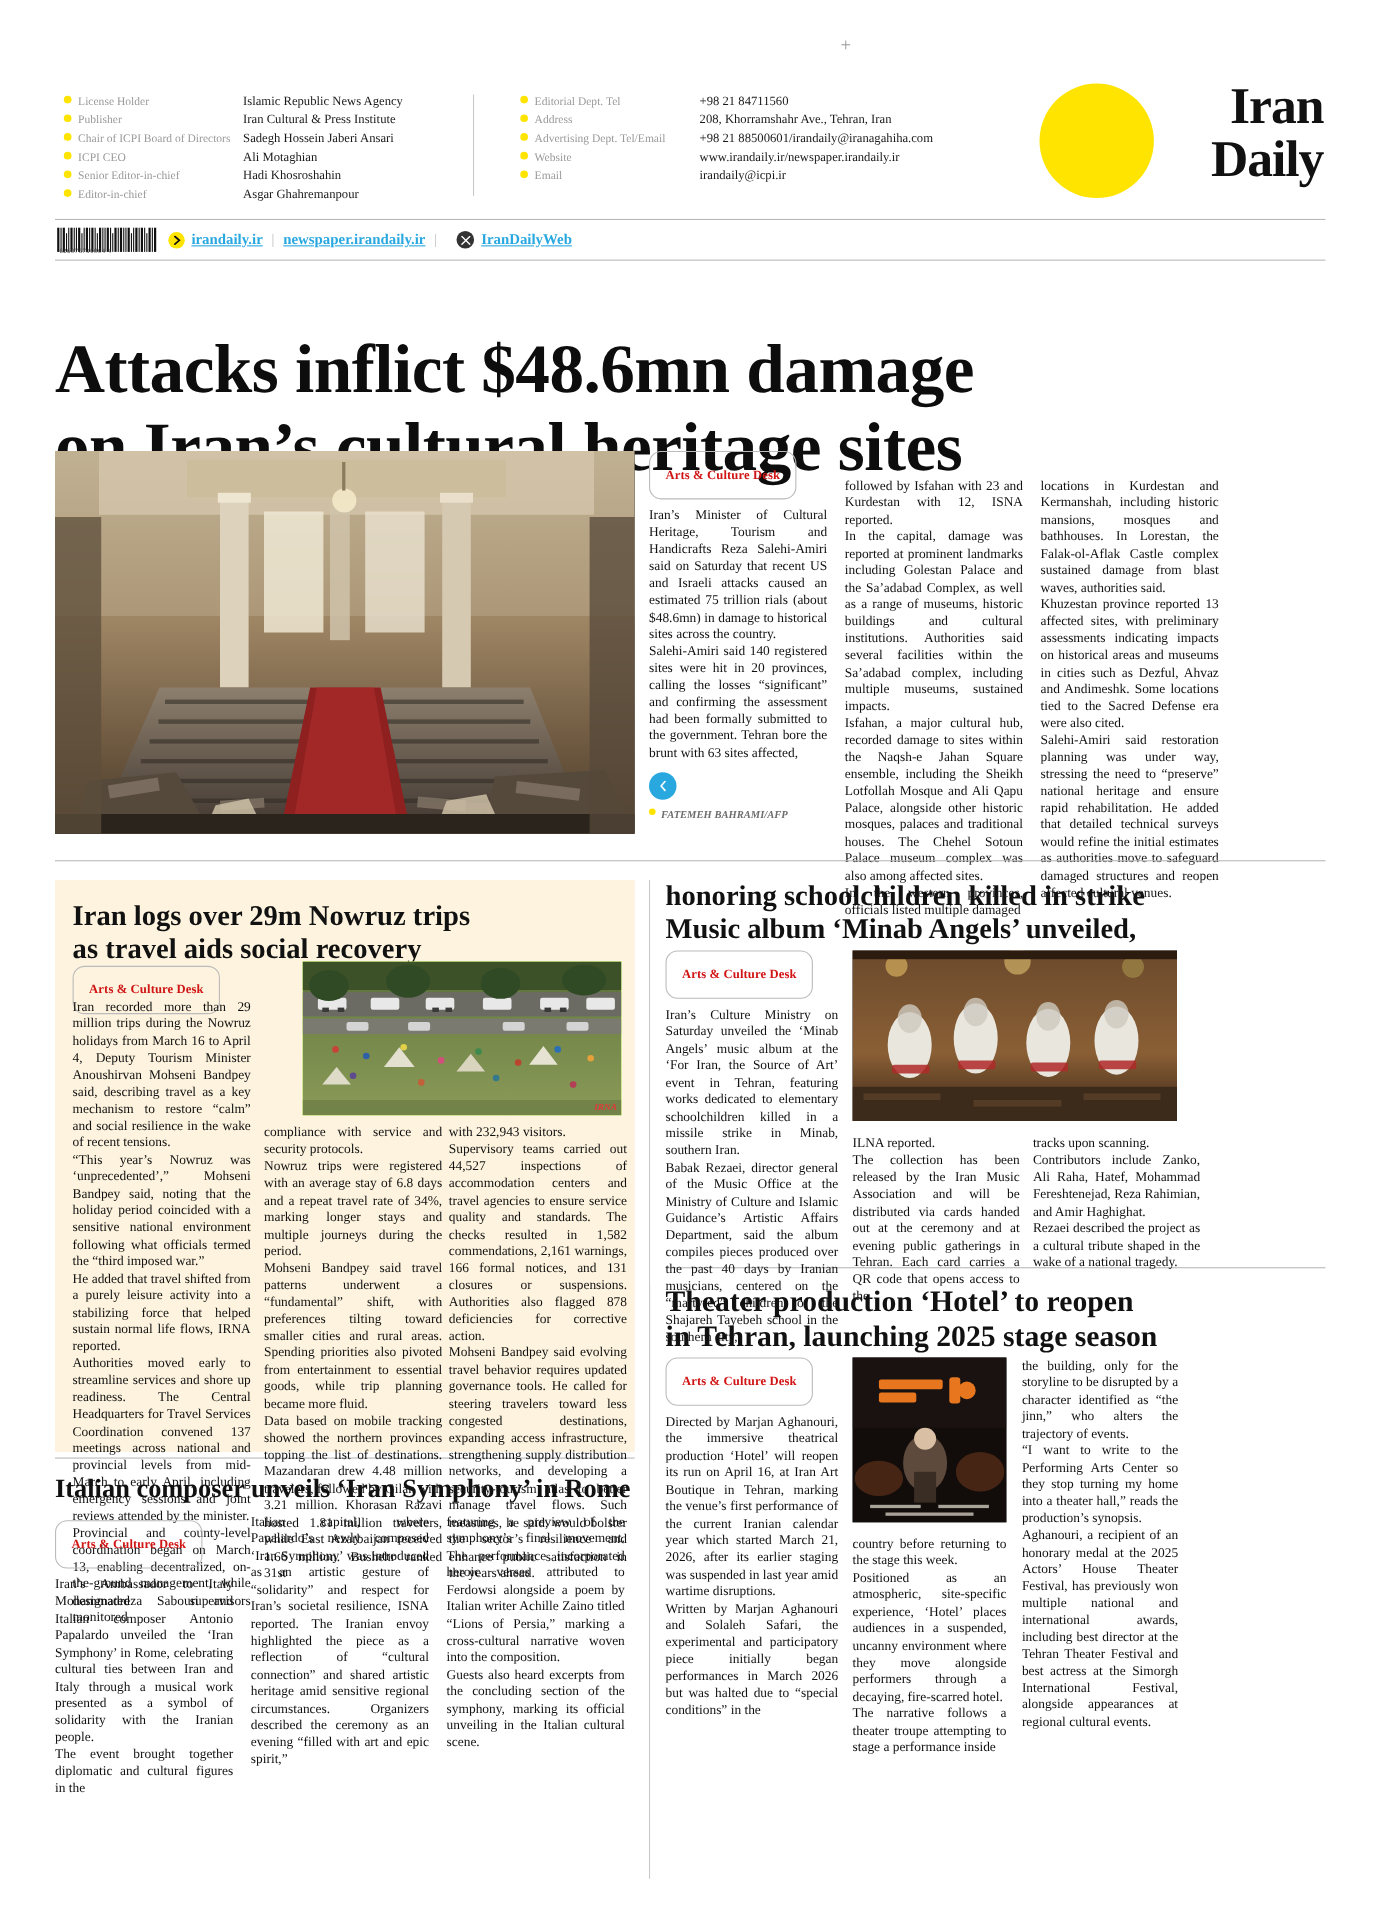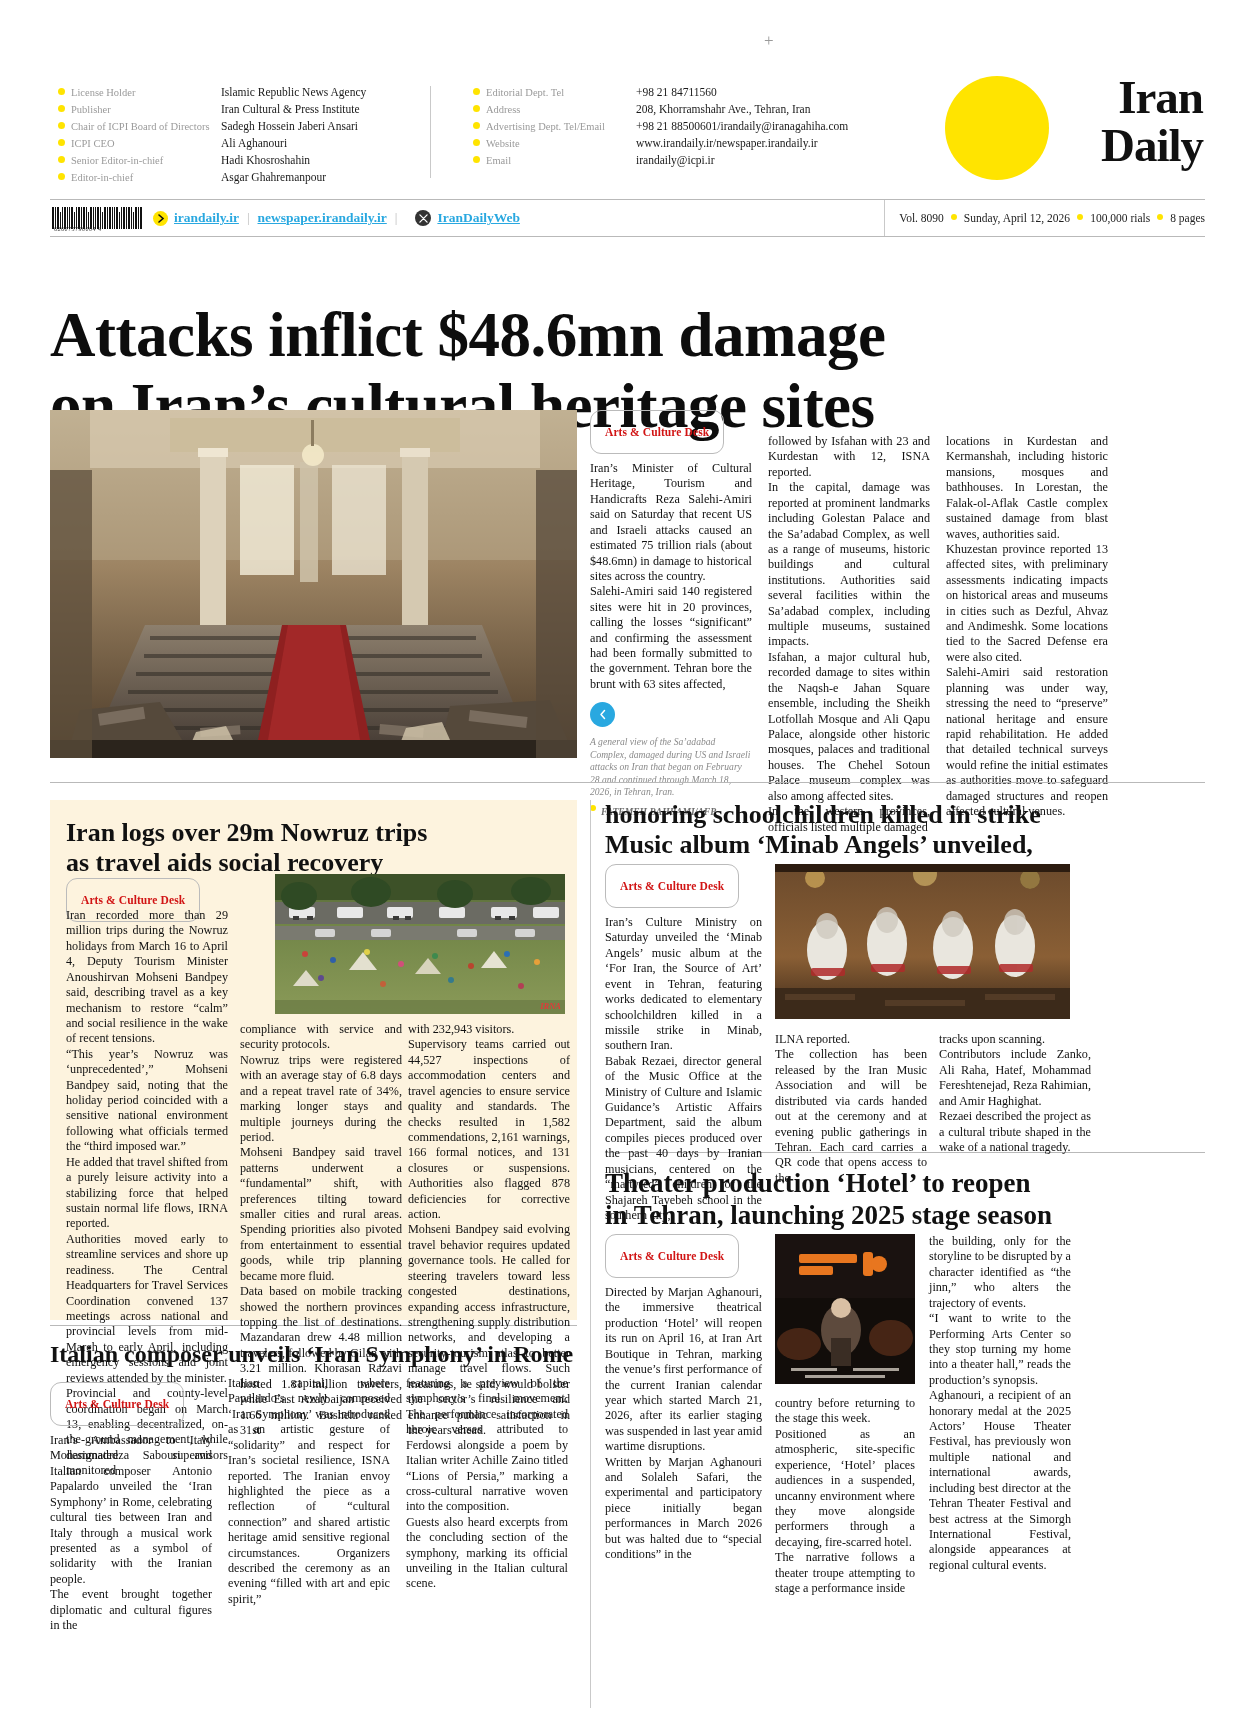--- a/index.html
+++ b/index.html
@@ -136,21 +136,21 @@
         <span class="info-value">Iran Cultural &amp; Press Institute</span>
       </div>
       <div class="info-row">
         <span class="dot"></span>
         <span class="info-label lw1">Chair of ICPI Board of Directors</span>
         <span class="info-value">Sadegh Hossein Jaberi Ansari</span>
       </div>
       <div class="info-row">
         <span class="dot"></span>
         <span class="info-label lw1">ICPI CEO</span>
-        <span class="info-value">Ali Aghanouri</span>
+        <span class="info-value">Ali Motaghian</span>
       </div>
       <div class="info-row">
         <span class="dot"></span>
         <span class="info-label lw1">Senior Editor-in-chief</span>
         <span class="info-value">Hadi Khosroshahin</span>
       </div>
       <div class="info-row">
         <span class="dot"></span>
         <span class="info-label lw1">Editor-in-chief</span>
         <span class="info-value">Asgar Ghahremanpour</span>
@@ -247,29 +247,20 @@
       <span class="navsep">|</span>
       <a class="navlink" href="#">newspaper.irandaily.ir</a>
       <span class="navsep">|</span>
       <span class="xlogo">
         <svg width="9" height="9" viewBox="0 0 10 10">
             <path d="M1 1 L9 9 M9 1 L1 9" stroke="#fff" stroke-width="1.4" stroke-linecap="round"></path>
           </svg>
       </span>
       <a class="navlink" href="#">IranDailyWeb</a>
 
-      <div class="nav-right">
-        <span>Vol. 8090</span>
-        <span class="yd"></span>
-        <span>Sunday, April 12, 2026</span>
-        <span class="yd"></span>
-        <span>100,000 rials</span>
-        <span class="yd"></span>
-        <span>8 pages</span>
-      </div>
     </div>
   </div>
 
   <h1 class="headline">
     <span class="hl2">Attacks inflict $48.6mn damage</span>
     <span class="hl2">on Iran’s cultural heritage sites</span>
   </h1>
 
   <div class="lead">
 
@@ -345,21 +336,20 @@
         <span class="desk-badge">Arts &amp; Culture Desk</span>
         <div class="col">
           <p>Iran’s Minister of Cultural Heritage, Tourism and Handicrafts Reza Salehi-Amiri said on Saturday that recent US and Israeli attacks caused an estimated 75 trillion rials (about $48.6mn) in damage to historical sites across the country.</p>
           <p>Salehi-Amiri said 140 registered sites were hit in 20 provinces, calling the losses “significant” and confirming the assessment had been formally submitted to the government. Tehran bore the brunt with 63 sites affected,</p>
         </div>
         <div class="circ-btn">
           <svg width="10" height="11" viewBox="0 0 10 11">
               <path d="M6.5 1.5 L3 5.5 L6.5 9.5" stroke="#fff" stroke-width="1.5" fill="none" stroke-linecap="round" stroke-linejoin="round"></path>
             </svg>
         </div>
-        <div class="caption">A general view of the Sa’adabad Complex, damaged during US and Israeli attacks on Iran that began on February 28 and continued through March 18, 2026, in Tehran, Iran.</div>
         <div class="credit">
           <span class="yd"></span>
           <span>FATEMEH BAHRAMI/AFP</span>
         </div>
       </div>
 
       <div class="leadcol lc2 col">
         <p style="white-space:pre-line">followed by Isfahan with 23 and Kurdestan with 12, ISNA reported.
 In the capital, damage was reported at prominent landmarks including Golestan Palace and the Sa’adabad Complex, as well as a range of museums, historic buildings and cultural institutions. Authorities said several facilities within the Sa’adabad complex, including multiple museums, sustained impacts.
 Isfahan, a major cultural hub, recorded damage to sites within the Naqsh-e Jahan Square ensemble, including the Sheikh Lotfollah Mosque and Ali Qapu Palace, alongside other historic mosques, palaces and traditional houses. The Chehel Sotoun Palace museum complex was also among affected sites.

